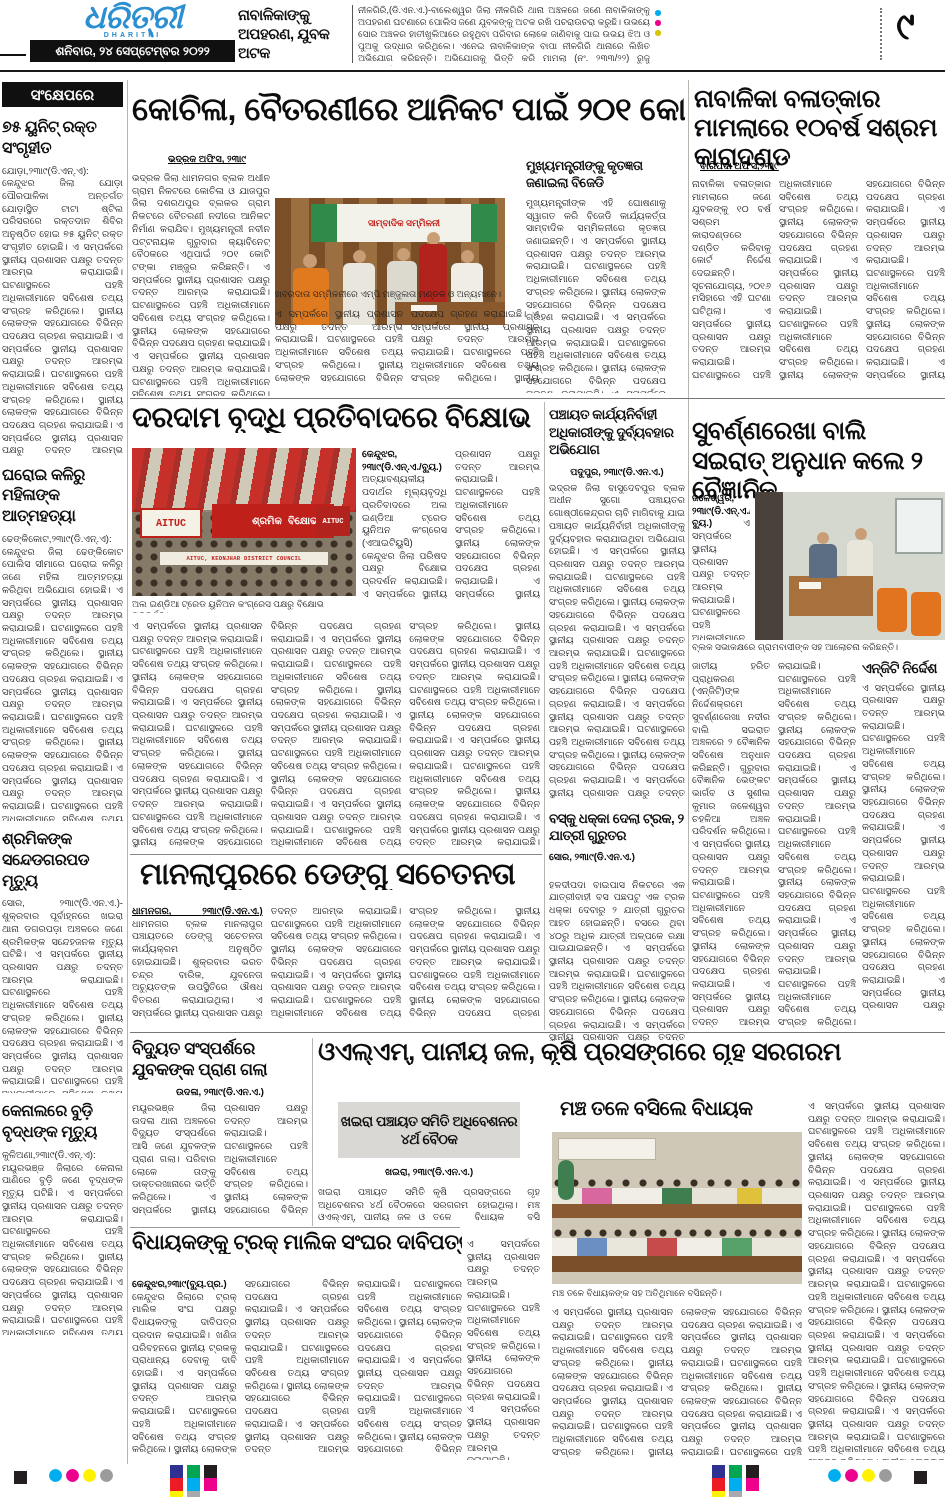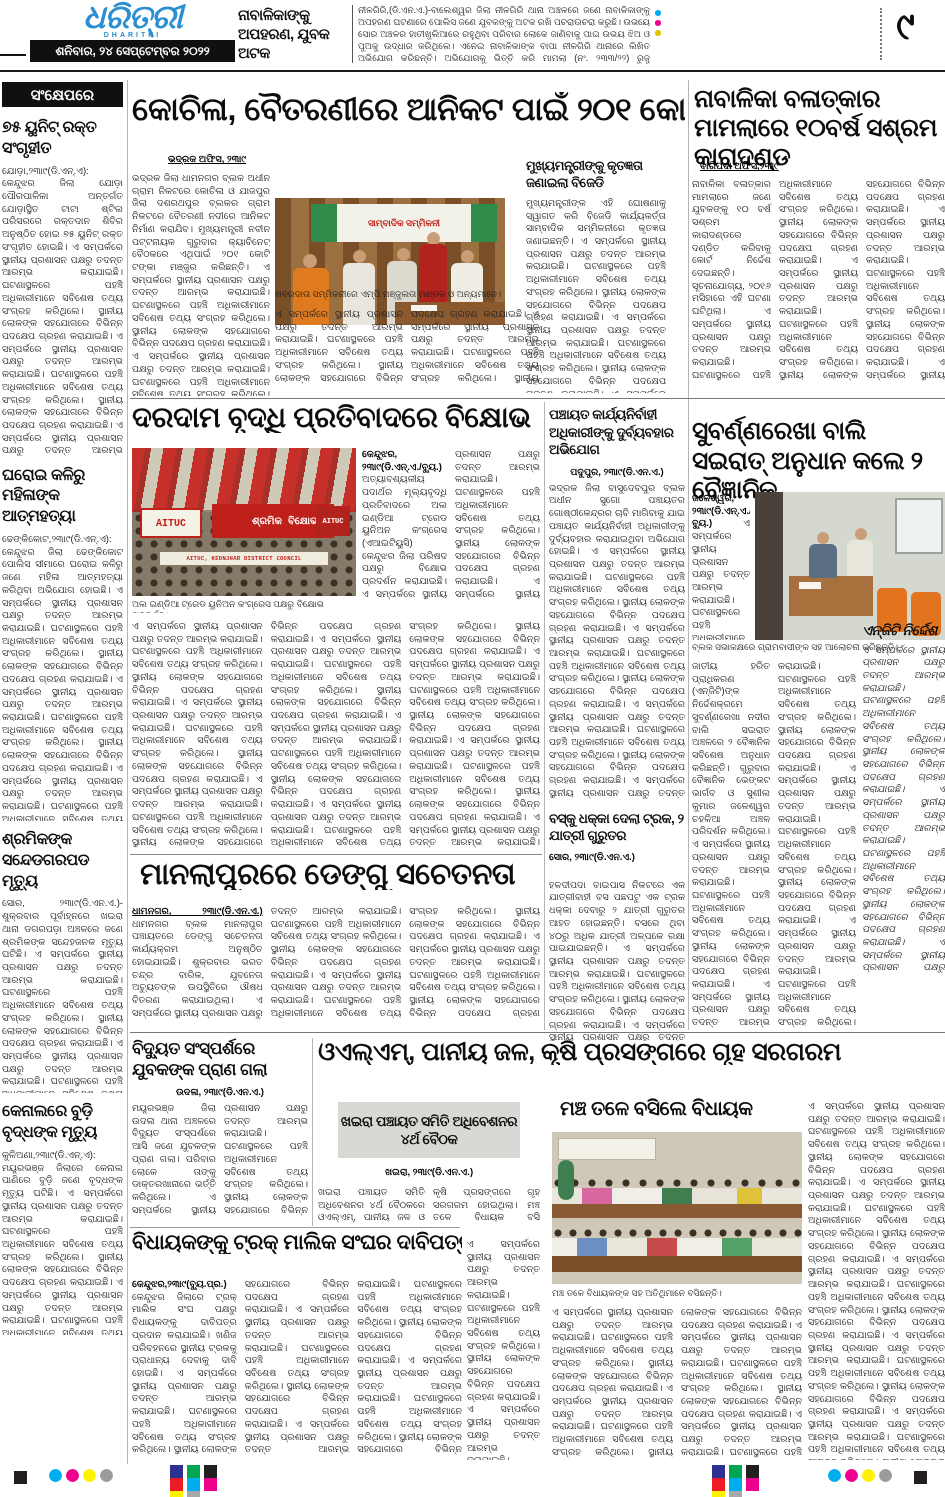--- a/index.html
+++ b/index.html
@@ -182,21 +182,21 @@
     <div class="head" style="left:100px;top:36px;width:12px;height:12px;"></div>
     <div class="person" style="left:92px;top:48px;width:26px;height:36px;background:#e8e5da;"></div>
     <div class="abs" style="left:122px;top:96px;width:30px;height:44px;background:#e2741f;border-radius:5px;"></div>
     <div class="abs" style="left:156px;top:100px;width:30px;height:44px;background:#e2741f;border-radius:5px;"></div>
   </div>
   <div class="abs cap" style="left:692px;top:642px;width:253px;height:14px;">ବ୍ଲକ ସଭାକକ୍ଷରେ ଗ୍ରାମବାସୀଙ୍କ ସହ ଆଲୋଚନା କରିଛନ୍ତି।</div>
   <div class="abs body cols2" style="left:692px;top:660px;width:164px;height:370px;">
     <span>ଜାତୀୟ ହରିତ ପ୍ରାଧିକରଣ (ଏନ୍‌ଜିଟି)ଙ୍କ ନିର୍ଦ୍ଦେଶକ୍ରମେ ସୁବର୍ଣ୍ଣରେଖା ନଦୀର ବାଲି ସଇରାତ ଅଞ୍ଚଳରେ ୨ ବୈଜ୍ଞାନିକ ସବିଶେଷ ଅନୁଧାନ କରିଛନ୍ତି। ଗୁରୁବାର ବୈଜ୍ଞାନିକ ଭେଙ୍କଟ ଭାର୍ଗବ ଓ ସୁଶୀଲ କୁମାର ଜଳେଶ୍ୱର ଚହଳିଆ ଅଞ୍ଚଳ ପରିଦର୍ଶନ କରିଥିଲେ।</span>
     <span> ଏ ସମ୍ପର୍କରେ ସ୍ଥାନୀୟ ପ୍ରଶାସନ ପକ୍ଷରୁ ତଦନ୍ତ ଆରମ୍ଭ କରାଯାଇଛି। ଘଟଣାସ୍ଥଳରେ ପହଞ୍ଚି ଅଧିକାରୀମାନେ ସବିଶେଷ ତଥ୍ୟ ସଂଗ୍ରହ କରିଥିଲେ। ସ୍ଥାନୀୟ ଲୋକଙ୍କ ସହଯୋଗରେ ବିଭିନ୍ନ ପଦକ୍ଷେପ ଗ୍ରହଣ କରାଯାଇଛି।  ଏ ସମ୍ପର୍କରେ ସ୍ଥାନୀୟ ପ୍ରଶାସନ ପକ୍ଷରୁ ତଦନ୍ତ ଆରମ୍ଭ କରାଯାଇଛି। ଘଟଣାସ୍ଥଳରେ ପହଞ୍ଚି ଅଧିକାରୀମାନେ ସବିଶେଷ ତଥ୍ୟ ସଂଗ୍ରହ କରିଥିଲେ। ସ୍ଥାନୀୟ ଲୋକଙ୍କ ସହଯୋଗରେ ବିଭିନ୍ନ ପଦକ୍ଷେପ ଗ୍ରହଣ କରାଯାଇଛି।  ଏ ସମ୍ପର୍କରେ ସ୍ଥାନୀୟ ପ୍ରଶାସନ ପକ୍ଷରୁ ତଦନ୍ତ ଆରମ୍ଭ କରାଯାଇଛି। ଘଟଣାସ୍ଥଳରେ ପହଞ୍ଚି ଅଧିକାରୀମାନେ ସବିଶେଷ ତଥ୍ୟ ସଂଗ୍ରହ କରିଥିଲେ। ସ୍ଥାନୀୟ ଲୋକଙ୍କ ସହଯୋଗରେ ବିଭିନ୍ନ ପଦକ୍ଷେପ ଗ୍ରହଣ କରାଯାଇଛି।  ଏ ସମ୍ପର୍କରେ ସ୍ଥାନୀୟ ପ୍ରଶାସନ ପକ୍ଷରୁ ତଦନ୍ତ ଆରମ୍ଭ କରାଯାଇଛି। ଘଟଣାସ୍ଥଳରେ ପହଞ୍ଚି ଅଧିକାରୀମାନେ ସବିଶେଷ ତଥ୍ୟ ସଂଗ୍ରହ କରିଥିଲେ। ସ୍ଥାନୀୟ ଲୋକଙ୍କ ସହଯୋଗରେ ବିଭିନ୍ନ ପଦକ୍ଷେପ ଗ୍ରହଣ କରାଯାଇଛି।  ଏ ସମ୍ପର୍କରେ ସ୍ଥାନୀୟ ପ୍ରଶାସନ ପକ୍ଷରୁ ତଦନ୍ତ ଆରମ୍ଭ କରାଯାଇଛି। ଘଟଣାସ୍ଥଳରେ ପହଞ୍ଚି ଅଧିକାରୀମାନେ ସବିଶେଷ ତଥ୍ୟ ସଂଗ୍ରହ କରିଥିଲେ। ସ୍ଥାନୀୟ ଲୋକଙ୍କ ସହଯୋଗରେ ବିଭିନ୍ନ ପଦକ୍ଷେପ ଗ୍ରହଣ କରାଯାଇଛି।  ଏ ସମ୍ପର୍କରେ ସ୍ଥାନୀୟ ପ୍ରଶାସନ ପକ୍ଷରୁ ତଦନ୍ତ ଆରମ୍ଭ କରାଯାଇଛି। ଘଟଣାସ୍ଥଳରେ ପହଞ୍ଚି ଅଧିକାରୀମାନେ ସବିଶେଷ ତଥ୍ୟ ସଂଗ୍ରହ କରିଥିଲେ। ସ୍ଥାନୀୟ ଲୋକଙ୍କ ସହଯୋଗରେ ବିଭିନ୍ନ ପଦକ୍ଷେପ ଗ୍ରହଣ କରାଯାଇଛି।  ଏ ସମ୍ପର୍କରେ ସ୍ଥାନୀୟ ପ୍ରଶାସନ ପକ୍ଷରୁ ତଦନ୍ତ ଆରମ୍ଭ କରାଯାଇଛି। ଘଟଣାସ୍ଥଳରେ ପହଞ୍ଚି ଅଧିକାରୀମାନେ ସବିଶେଷ ତଥ୍ୟ ସଂଗ୍ରହ କରିଥିଲେ। ସ୍ଥାନୀୟ ଲୋକଙ୍କ ସହଯୋଗରେ ବିଭିନ୍ନ ପଦକ୍ଷେପ ଗ୍ରହଣ କରାଯାଇଛି।  ଏ ସମ୍ପର୍କରେ ସ୍ଥାନୀୟ ପ୍ରଶାସନ ପକ୍ଷରୁ ତଦନ୍ତ ଆରମ୍ଭ କରାଯାଇଛି। ଘଟଣାସ୍ଥଳରେ ପହଞ୍ଚି ଅଧିକାରୀମାନେ ସବିଶେଷ ତଥ୍ୟ ସଂଗ୍ରହ କରିଥିଲେ। ସ୍ଥାନୀୟ ଲୋକଙ୍କ ସହଯୋଗରେ ବିଭିନ୍ନ ପଦକ୍ଷେପ ଗ୍ରହଣ କରାଯାଇଛି।  ଏ ସମ୍ପର୍କରେ ସ୍ଥାନୀୟ ପ୍ରଶାସନ ପକ୍ଷରୁ ତଦନ୍ତ ଆରମ୍ଭ କରାଯାଇଛି। ଘଟଣାସ୍ଥଳରେ ପହଞ୍ଚି ଅଧିକାରୀମାନେ ସବିଶେଷ ତଥ୍ୟ ସଂଗ୍ରହ କରିଥିଲେ। ସ୍ଥାନୀୟ ଲୋକଙ୍କ ସହଯୋଗରେ ବିଭିନ୍ନ ପଦକ୍ଷେପ ଗ୍ରହଣ କରାଯାଇଛି।  ଏ ସମ୍ପର୍କରେ ସ୍ଥାନୀୟ ପ୍ରଶାସନ ପକ୍ଷରୁ ତଦନ୍ତ ଆରମ୍ଭ କରାଯାଇଛି। ଘଟଣାସ୍ଥଳରେ ପହଞ୍ଚି ଅଧିକାରୀମାନେ ସବିଶେଷ ତଥ୍ୟ ସଂଗ୍ରହ କରିଥିଲେ। ସ୍ଥାନୀୟ ଲୋକଙ୍କ ସହଯୋଗରେ ବିଭିନ୍ନ ପଦକ୍ଷେପ ଗ୍ରହଣ କରାଯାଇଛି। </span>
   </div>
-  <div class="abs" style="left:862px;top:622px;width:83px;font-style:italic;">
+  <div class="abs" style="left:862px;top:660px;width:83px;">
     <div class="hl" style="font-size:14px;line-height:1.25;">ଏନ୍‌ଜିଟି ନିର୍ଦ୍ଦେଶ</div>
     <div class="body" style="height:332px;margin-top:4px;">
       <span> ଏ ସମ୍ପର୍କରେ ସ୍ଥାନୀୟ ପ୍ରଶାସନ ପକ୍ଷରୁ ତଦନ୍ତ ଆରମ୍ଭ କରାଯାଇଛି। ଘଟଣାସ୍ଥଳରେ ପହଞ୍ଚି ଅଧିକାରୀମାନେ ସବିଶେଷ ତଥ୍ୟ ସଂଗ୍ରହ କରିଥିଲେ। ସ୍ଥାନୀୟ ଲୋକଙ୍କ ସହଯୋଗରେ ବିଭିନ୍ନ ପଦକ୍ଷେପ ଗ୍ରହଣ କରାଯାଇଛି।  ଏ ସମ୍ପର୍କରେ ସ୍ଥାନୀୟ ପ୍ରଶାସନ ପକ୍ଷରୁ ତଦନ୍ତ ଆରମ୍ଭ କରାଯାଇଛି। ଘଟଣାସ୍ଥଳରେ ପହଞ୍ଚି ଅଧିକାରୀମାନେ ସବିଶେଷ ତଥ୍ୟ ସଂଗ୍ରହ କରିଥିଲେ। ସ୍ଥାନୀୟ ଲୋକଙ୍କ ସହଯୋଗରେ ବିଭିନ୍ନ ପଦକ୍ଷେପ ଗ୍ରହଣ କରାଯାଇଛି।  ଏ ସମ୍ପର୍କରେ ସ୍ଥାନୀୟ ପ୍ରଶାସନ ପକ୍ଷରୁ ତଦନ୍ତ ଆରମ୍ଭ କରାଯାଇଛି। ଘଟଣାସ୍ଥଳରେ ପହଞ୍ଚି ଅଧିକାରୀମାନେ ସବିଶେଷ ତଥ୍ୟ ସଂଗ୍ରହ କରିଥିଲେ। ସ୍ଥାନୀୟ ଲୋକଙ୍କ ସହଯୋଗରେ ବିଭିନ୍ନ ପଦକ୍ଷେପ ଗ୍ରହଣ କରାଯାଇଛି।  ଏ ସମ୍ପର୍କରେ ସ୍ଥାନୀୟ ପ୍ରଶାସନ ପକ୍ଷରୁ ତଦନ୍ତ ଆରମ୍ଭ କରାଯାଇଛି। ଘଟଣାସ୍ଥଳରେ ପହଞ୍ଚି ଅଧିକାରୀମାନେ ସବିଶେଷ ତଥ୍ୟ ସଂଗ୍ରହ କରିଥିଲେ। ସ୍ଥାନୀୟ ଲୋକଙ୍କ ସହଯୋଗରେ ବିଭିନ୍ନ ପଦକ୍ଷେପ ଗ୍ରହଣ କରାଯାଇଛି।  ଏ ସମ୍ପର୍କରେ ସ୍ଥାନୀୟ ପ୍ରଶାସନ ପକ୍ଷରୁ ତଦନ୍ତ ଆରମ୍ଭ କରାଯାଇଛି। ଘଟଣାସ୍ଥଳରେ ପହଞ୍ଚି ଅଧିକାରୀମାନେ ସବିଶେଷ ତଥ୍ୟ ସଂଗ୍ରହ କରିଥିଲେ। ସ୍ଥାନୀୟ ଲୋକଙ୍କ ସହଯୋଗରେ ବିଭିନ୍ନ ପଦକ୍ଷେପ ଗ୍ରହଣ କରାଯାଇଛି।  ଏ ସମ୍ପର୍କରେ ସ୍ଥାନୀୟ ପ୍ରଶାସନ ପକ୍ଷରୁ ତଦନ୍ତ ଆରମ୍ଭ କରାଯାଇଛି। ଘଟଣାସ୍ଥଳରେ ପହଞ୍ଚି ଅଧିକାରୀମାନେ ସବିଶେଷ ତଥ୍ୟ ସଂଗ୍ରହ କରିଥିଲେ। ସ୍ଥାନୀୟ ଲୋକଙ୍କ ସହଯୋଗରେ ବିଭିନ୍ନ ପଦକ୍ଷେପ ଗ୍ରହଣ କରାଯାଇଛି। </span>
     </div>
   </div>
 
   <div class="hr" style="left:130px;top:854px;width:412px;height:1px;background:#888;"></div>
   <div class="abs hl" style="left:140px;top:858px;width:400px;font-size:30px;white-space:nowrap;">ମାନଲାପୁରରେ ଡେଙ୍ଗୁ ସଚେତନତା</div>
   <div class="abs body cols3" style="left:132px;top:905px;width:408px;height:124px;">
     <span class="by byu">ଧାମନଗର, ୨୩ା୯(ଡି.ଏନ.ଏ.)</span>

